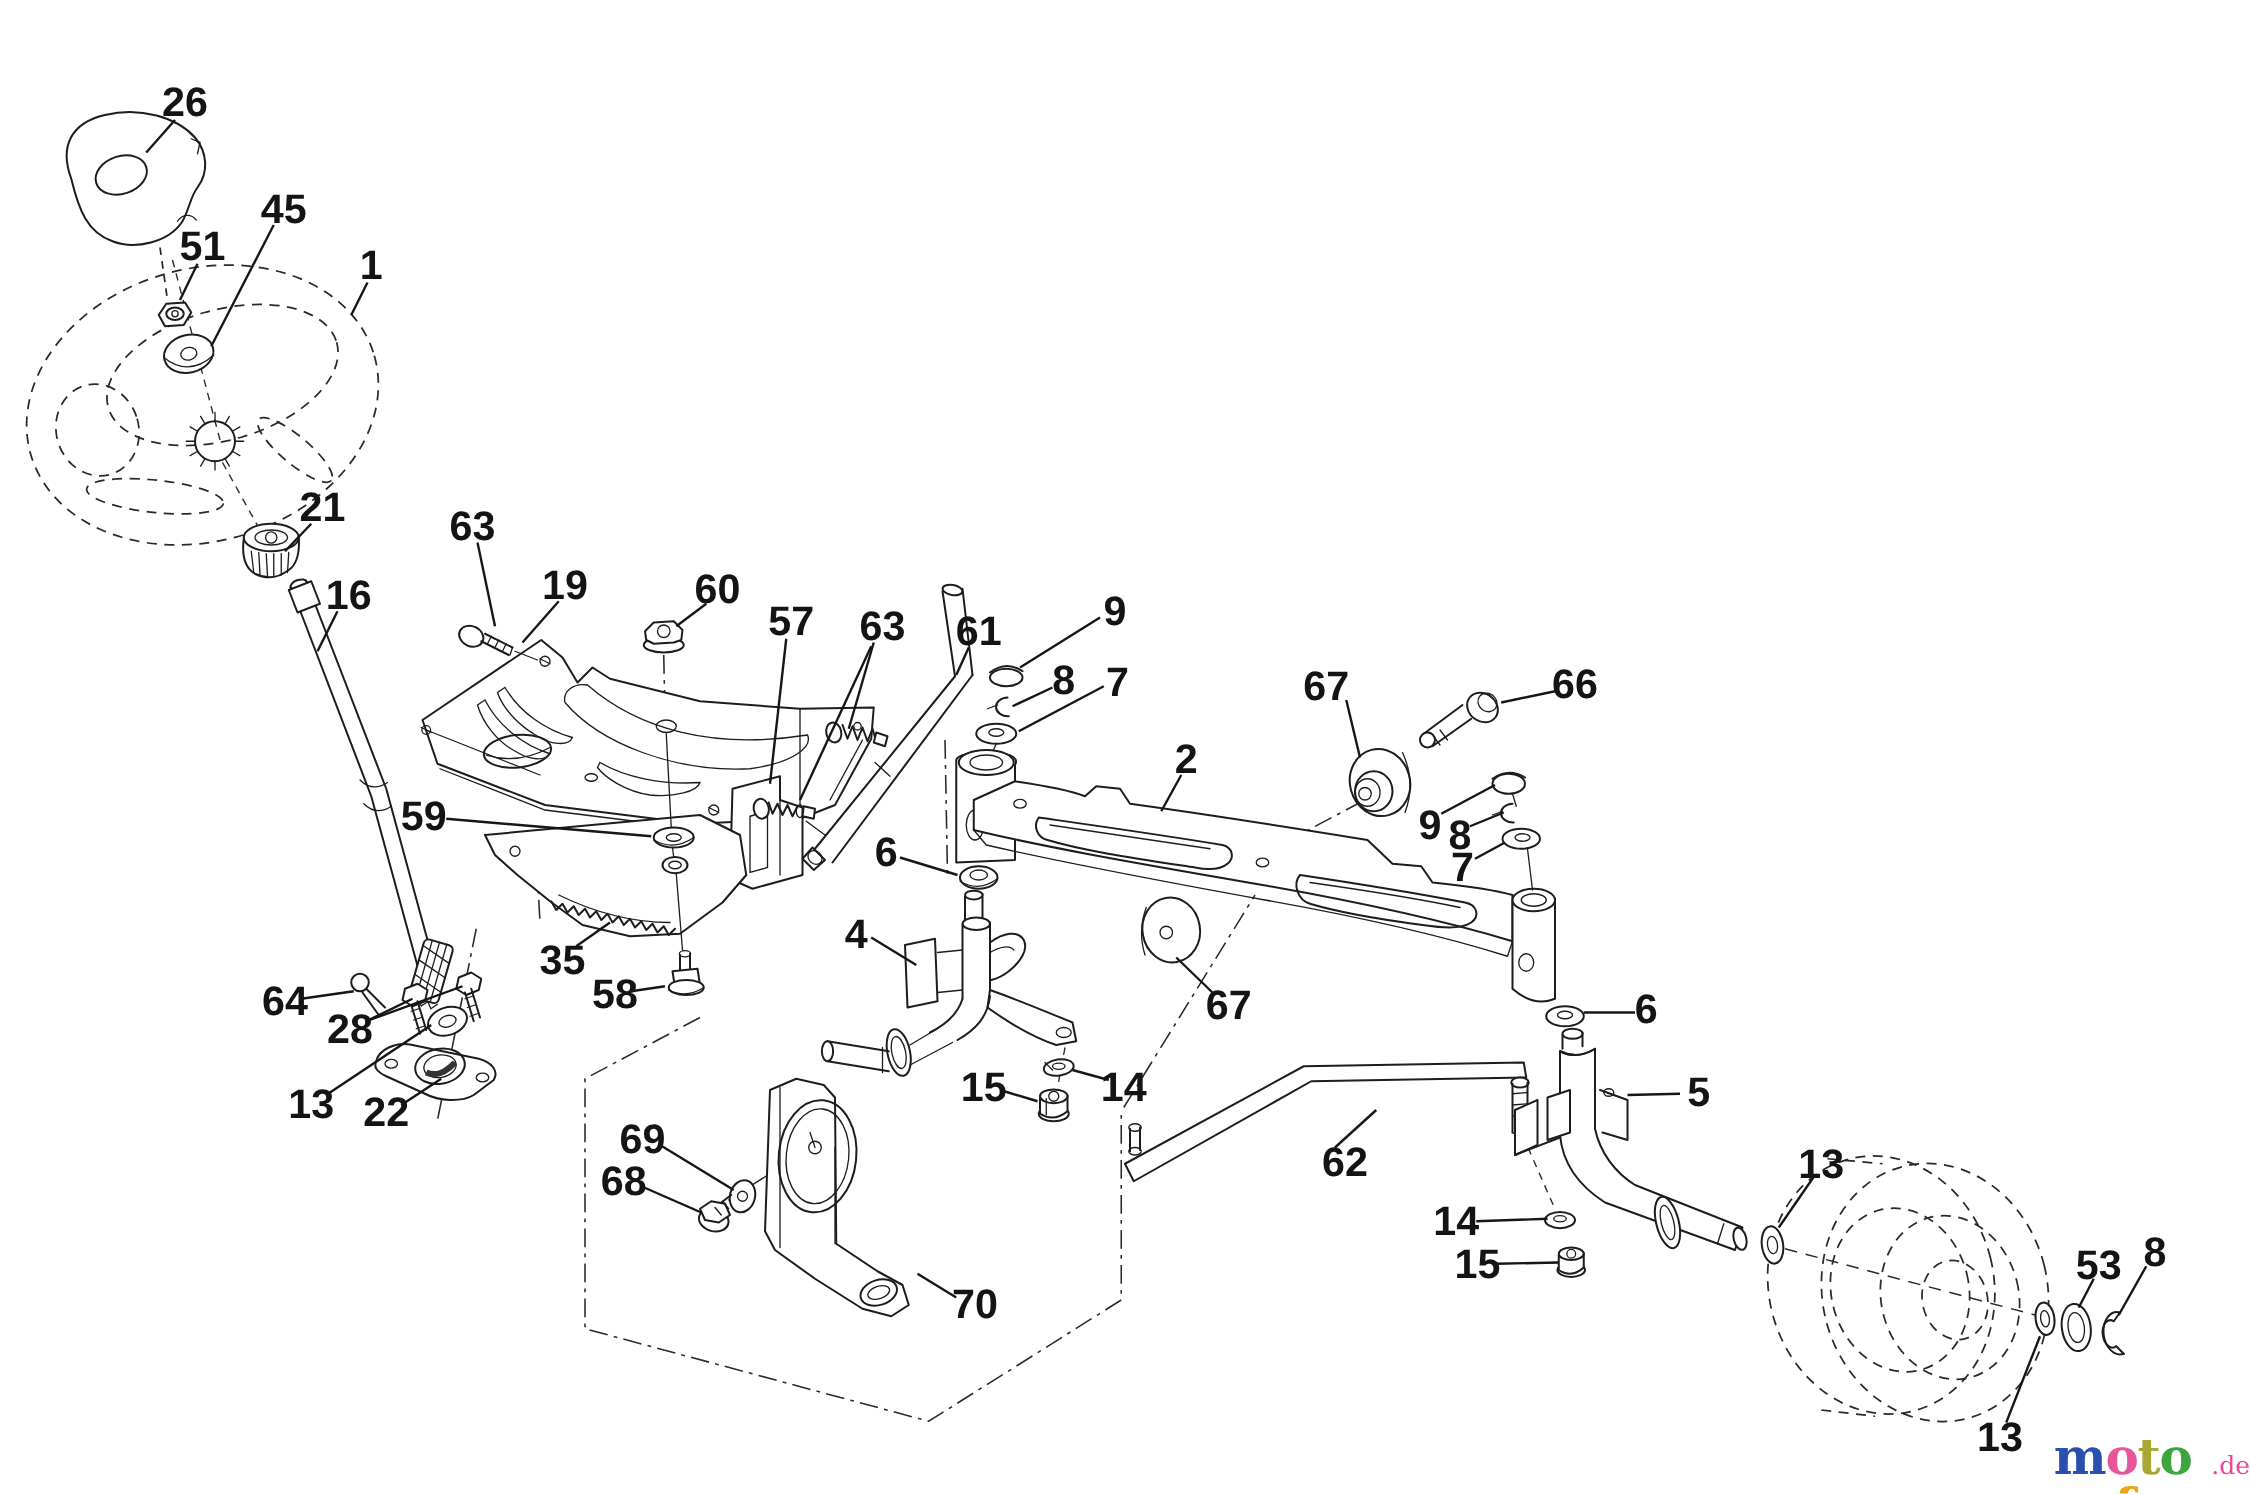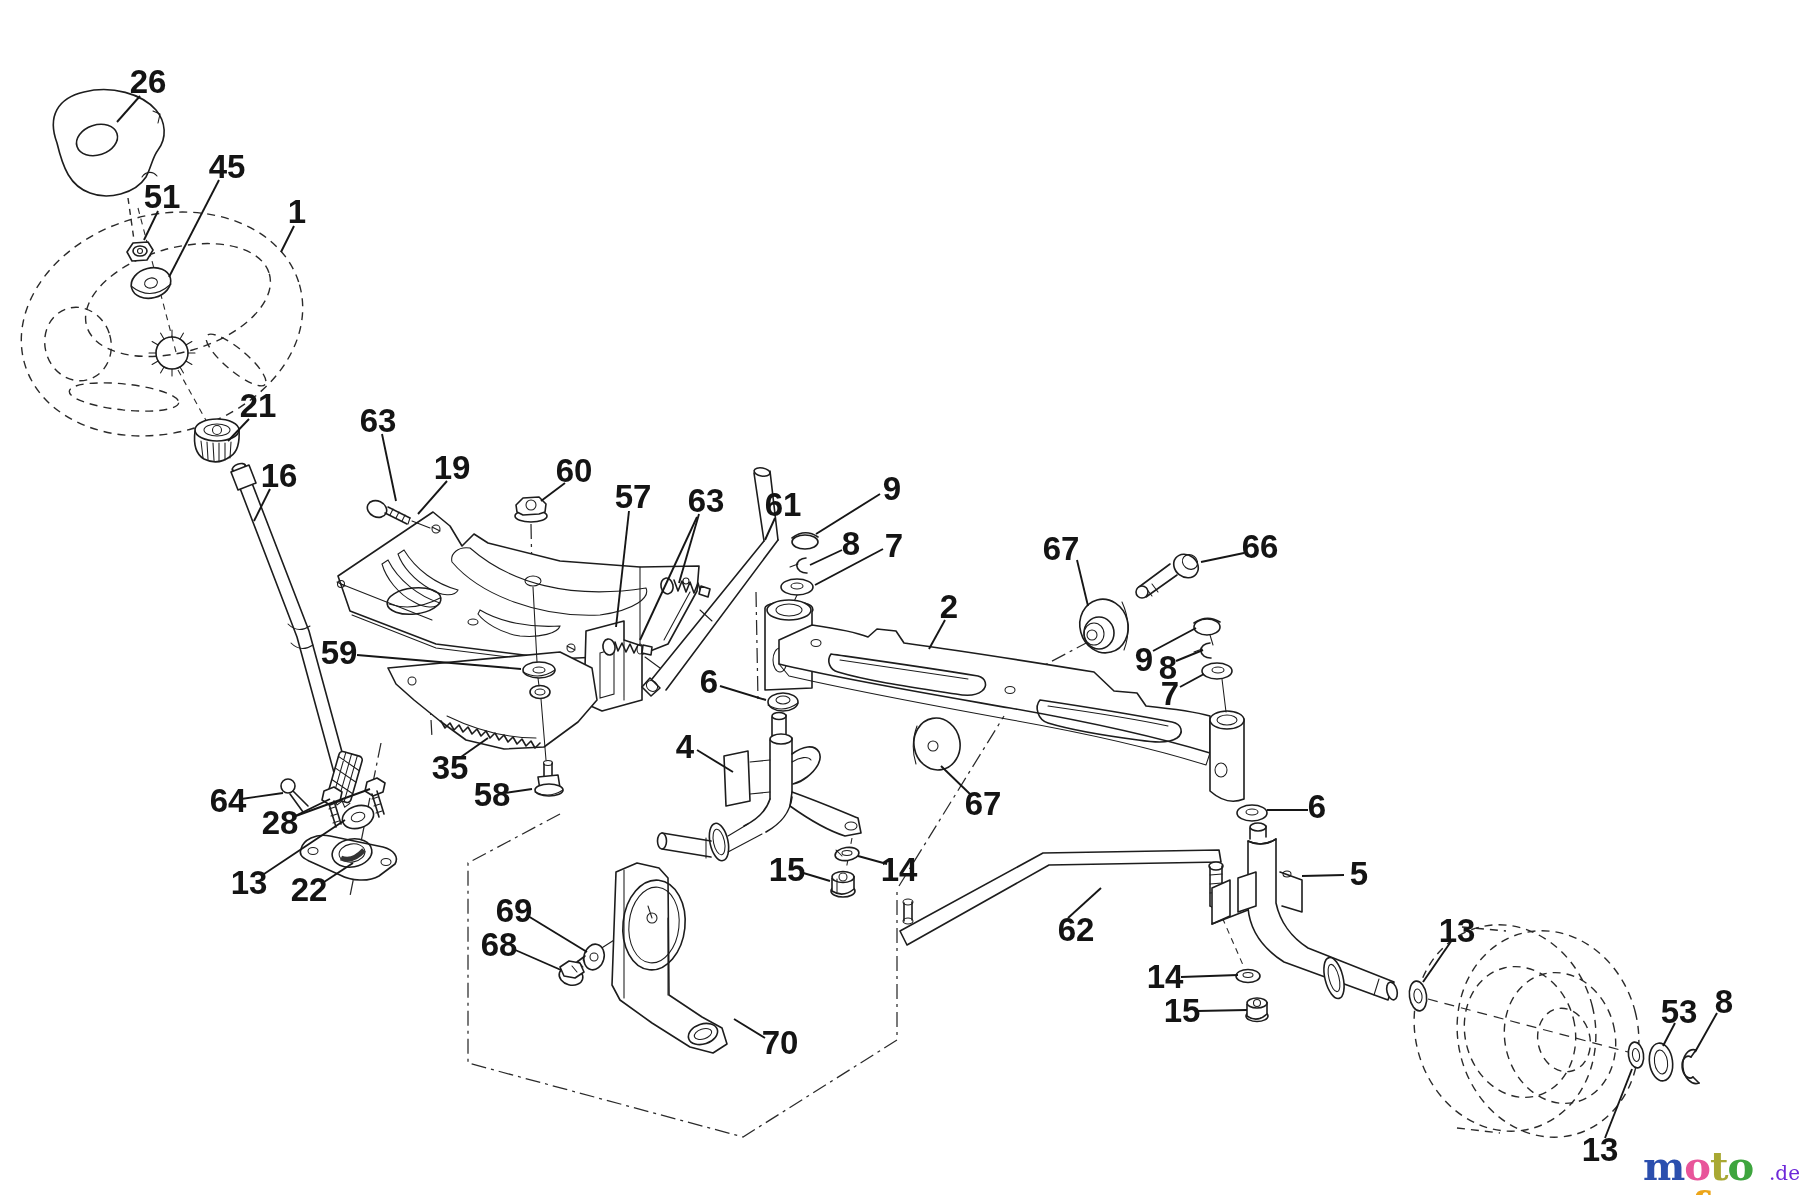--- a/index.html
+++ b/index.html
@@ -508,15 +508,15 @@
         <text x="1679" y="1023" class="plabel">53</text>
         <line x1="1717" y1="1013" x2="1695" y2="1052" class="ld"></line>
         <text x="1724" y="1013" class="plabel">8</text>
         <line x1="1605" y1="1138" x2="1632" y2="1069" class="ld"></line>
         <text x="1600" y="1161" class="plabel">13</text>
       </g>
 </svg>
 
 <div class="logo">
   <span class="letters"><span style="color: rgb(43, 79, 174);">m</span><span style="color: rgb(232, 85, 154);">o</span><span style="color: rgb(168, 168, 50);">t</span><span style="color: rgb(62, 165, 62);">o</span><span style="color: rgb(239, 90, 34);">r</span><span style="color: rgb(74, 95, 192);">u</span><span style="color: rgb(236, 165, 25);">f</span></span>
-      <span class="suffix" style="color: #6d28d9;">.de</span>
+      <span class="suffix" style="color: #ec4899;">.de</span>
 </div>
 </div>
 
 </body></html>

